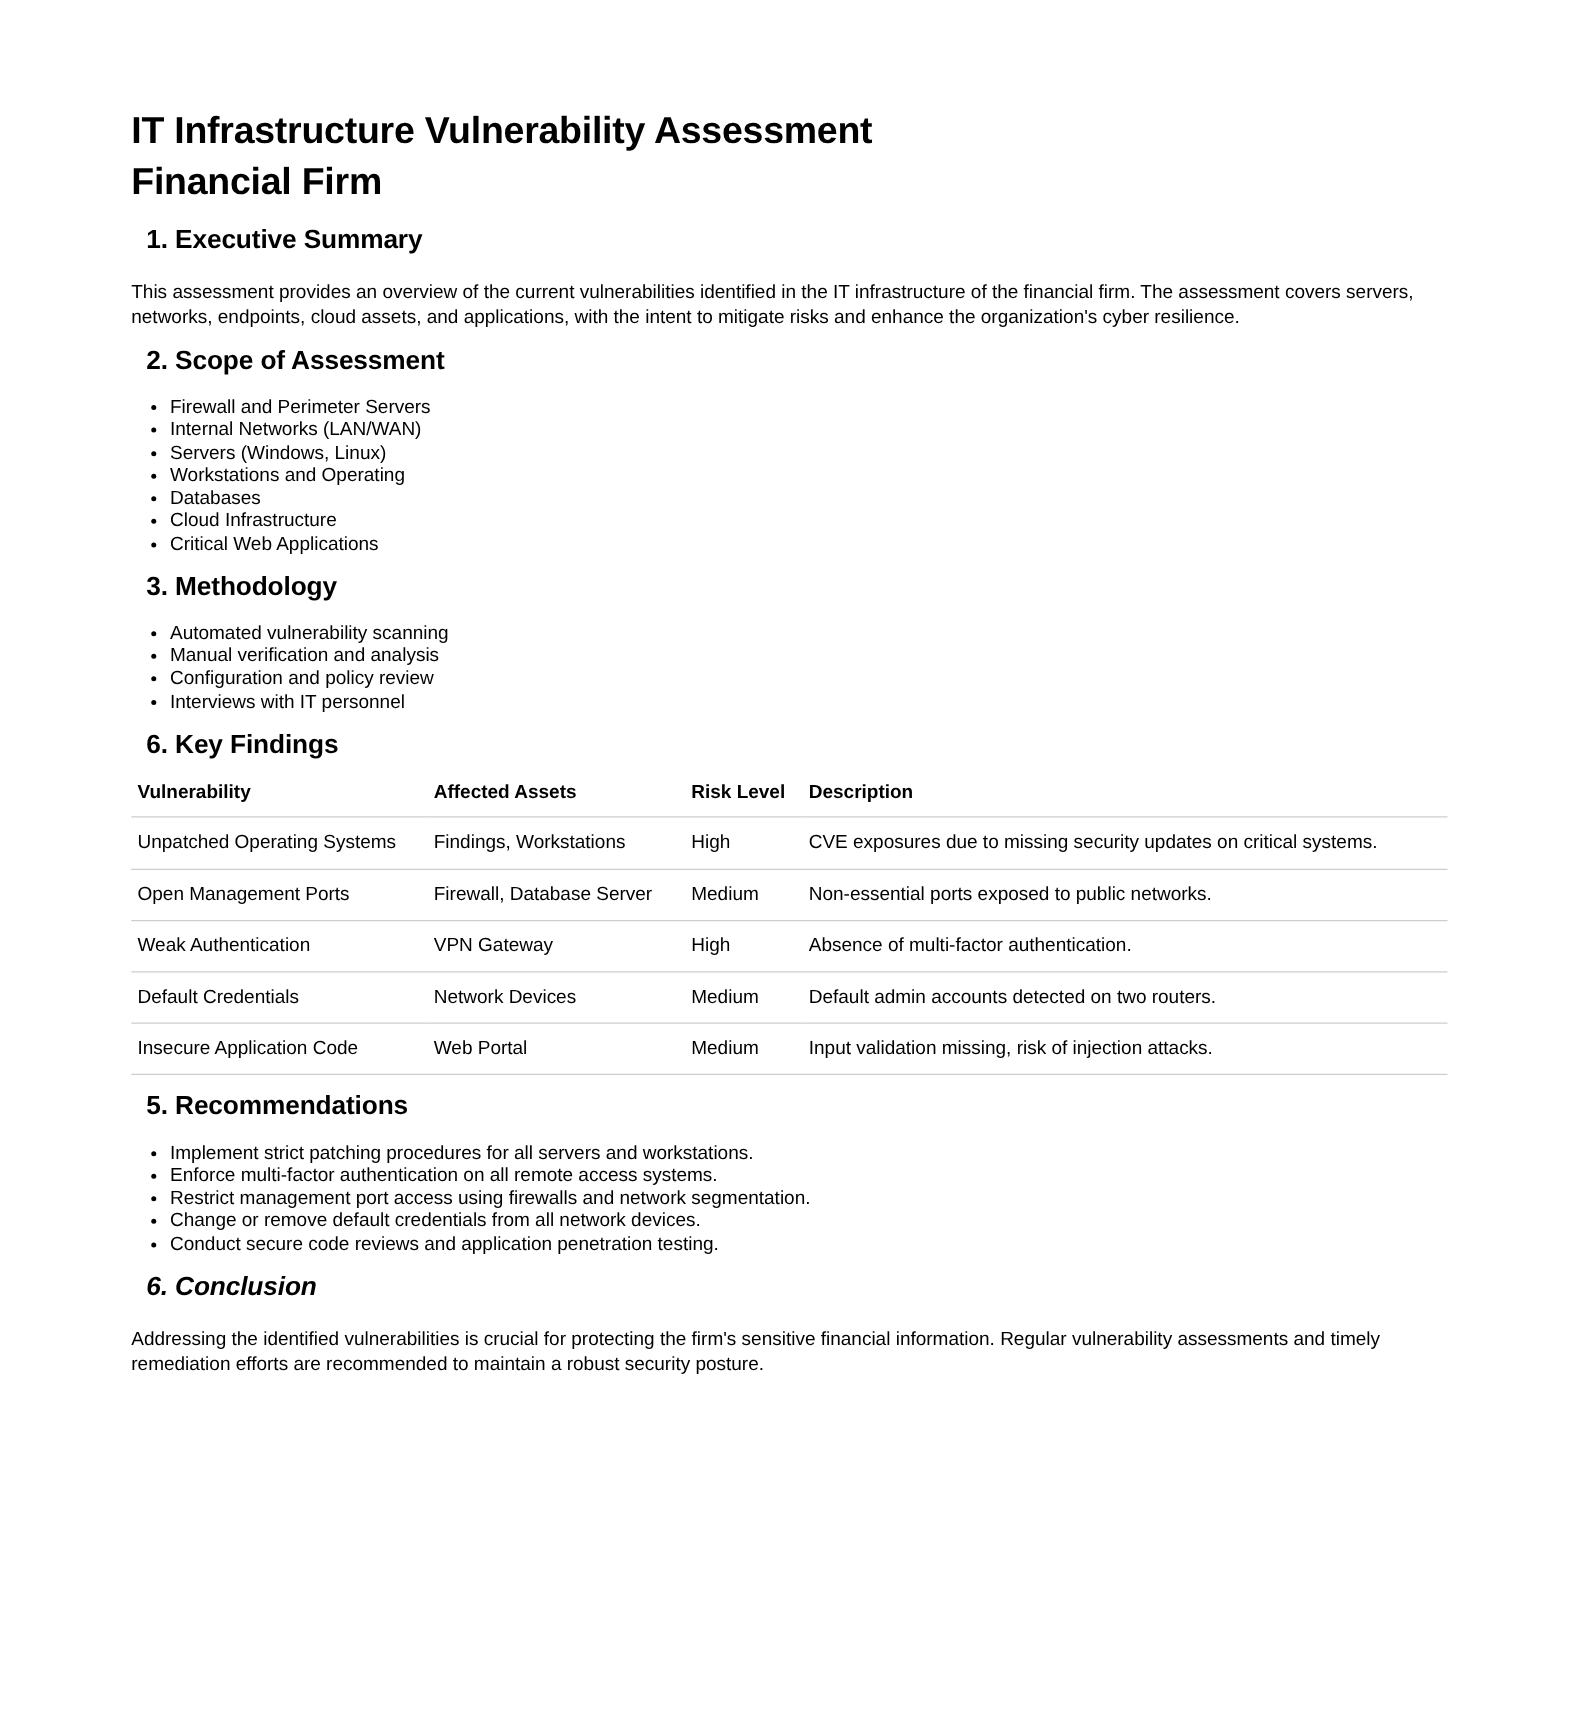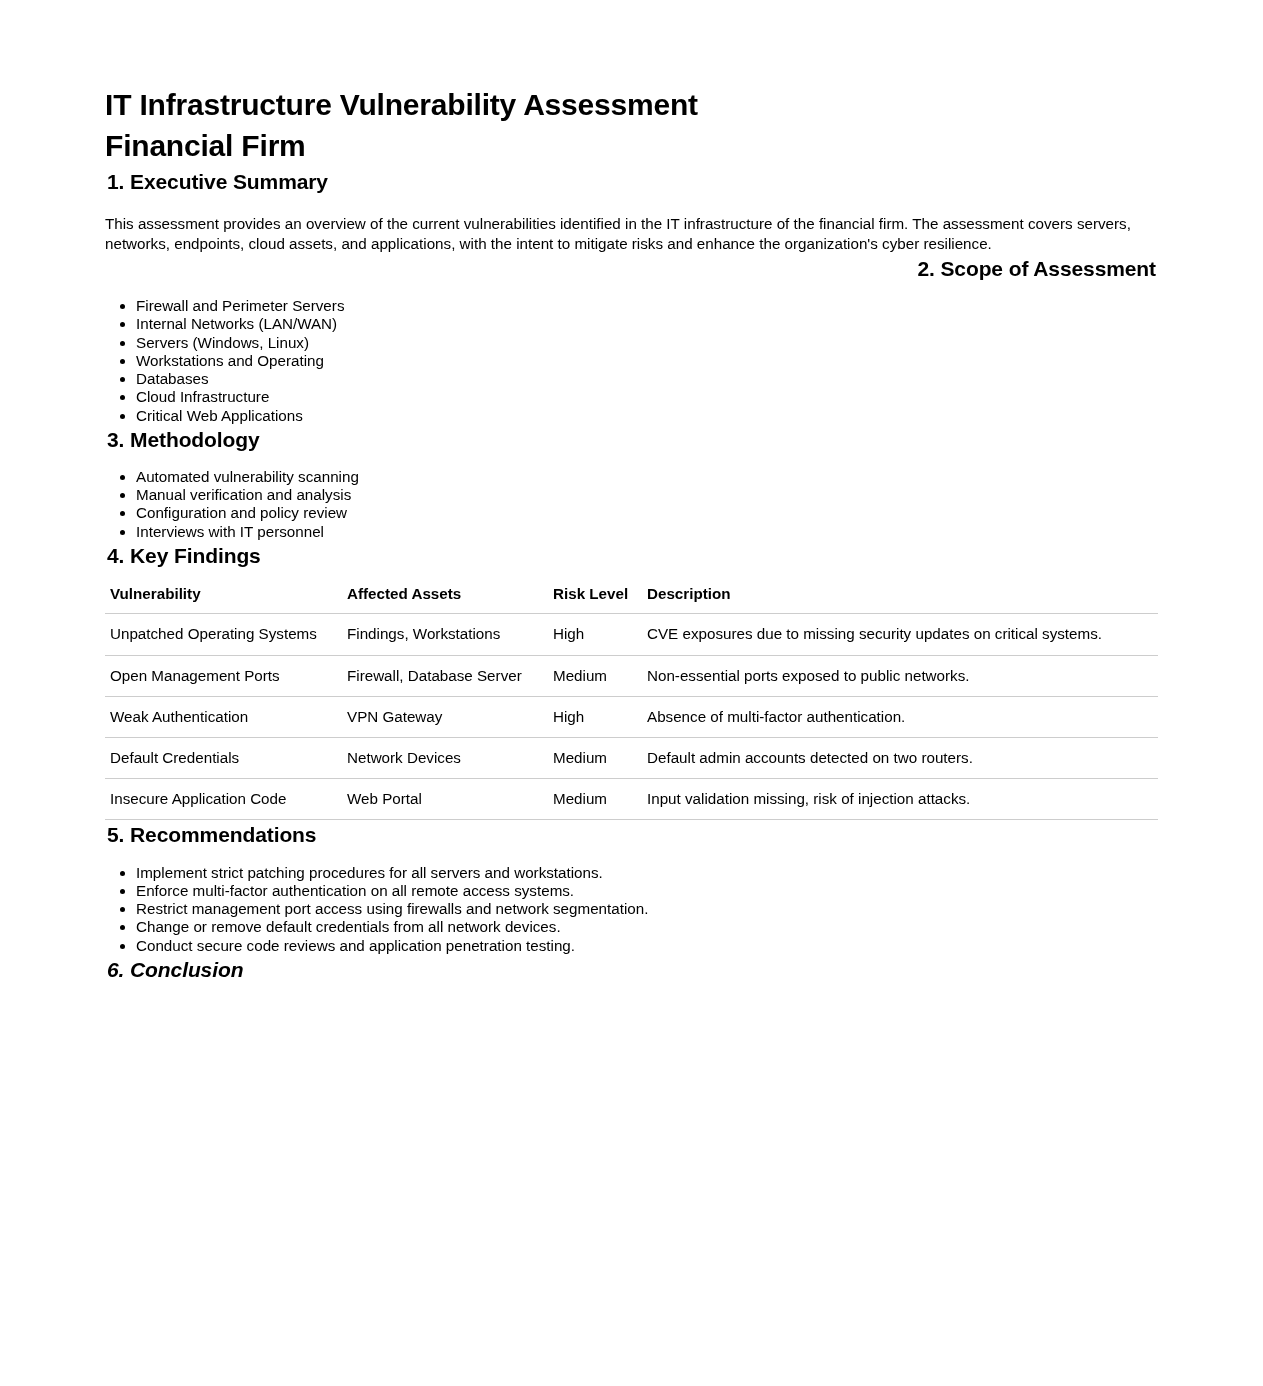--- a/index.html
+++ b/index.html
@@ -27,25 +27,25 @@
     line-height: 1.36;
     letter-spacing: -0.2px;
     margin: 0 0 0 0;
   }
   .doc-title .line2 { display: block; }
 
   h2.section-heading {
     font-size: 21px;
     font-weight: bold;
     line-height: 1.2;
-    margin: 2px;
+    margin: 12px;
     letter-spacing: -0.1px;
   }
   .sec-1-head { margin-top: 48px; }
-  .sec-2-head { margin-top: 51px; text-align: right; }
+  .sec-2-head { margin-top: 51px; }
   .sec-3-head { margin-top: 54px; }
   .sec-4-head { margin-top: 54px; }
   .sec-5-head { margin-top: 54px; }
   .sec-6-head { margin-top: 54px; font-style: italic; }
 
   p.body-text {
     font-size: 15.2px;
     line-height: 1.32;
     margin: 20px 0 0 0;
     max-width: 1056px;
@@ -115,21 +115,21 @@
   </ul>
 
   <h2 class="section-heading sec-3-head">3. Methodology</h2>
   <ul class="bullets">
     <li>Automated vulnerability scanning</li>
     <li>Manual verification and analysis</li>
     <li>Configuration and policy review</li>
     <li>Interviews with IT personnel</li>
   </ul>
 
-  <h2 class="section-heading sec-4-head">4. Key Findings</h2>
+  <h2 class="section-heading sec-4-head">6. Key Findings</h2>
   <table class="findings">
     <colgroup>
       <col class="c-vuln">
         <col class="c-asset">
         <col class="c-risk">
         <col class="c-desc">
     </colgroup>
     <thead>
       <tr>
         <th>Vulnerability</th>
@@ -175,14 +175,15 @@
   <h2 class="section-heading sec-5-head">5. Recommendations</h2>
   <ul class="bullets">
     <li>Implement strict patching procedures for all servers and workstations.</li>
     <li>Enforce multi-factor authentication on all remote access systems.</li>
     <li>Restrict management port access using firewalls and network segmentation.</li>
     <li>Change or remove default credentials from all network devices.</li>
     <li>Conduct secure code reviews and application penetration testing.</li>
   </ul>
 
   <h2 class="section-heading sec-6-head">6. Conclusion</h2>
+  <p class="body-text conclusion-block">Addressing the identified vulnerabilities is crucial for protecting the firm's sensitive financial information. Regular vulnerability assessments and timely remediation efforts are recommended to maintain a robust security posture.</p>
 
 </div>
 
 </body></html>

